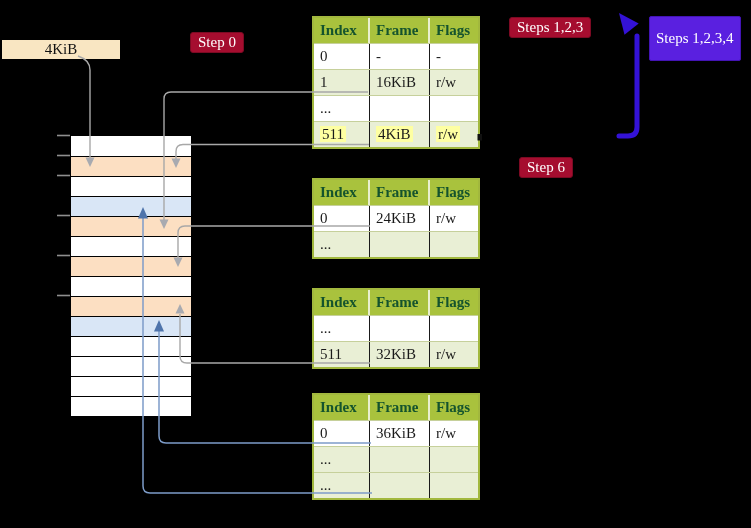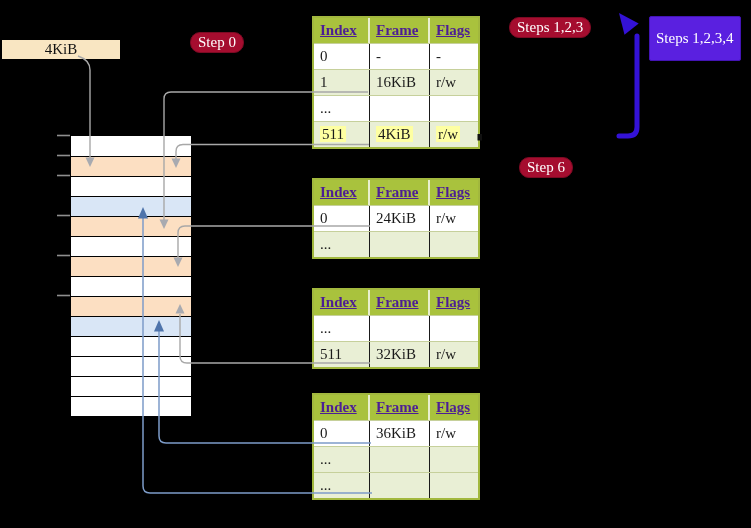--- a/index.html
+++ b/index.html
@@ -1,40 +1,40 @@
 <!DOCTYPE html>
 <html><head>
 <meta charset="utf-8">
 <style>
   html,body{margin:0;padding:0;background:#000;}
   #stage{position:relative;width:751px;height:528px;background:#000;overflow:hidden;
          font-family:"Liberation Serif","DejaVu Serif",serif;}
 
   
   .badge{position:absolute;font-size:15px;line-height:19px;color:#fff;white-space:nowrap;z-index:3;}
-  .crimson{background:#a50d2f;border:1px solid #7c0a23;border-radius:10px;padding:0 7px;}
+  .crimson{background:#a50d2f;border:1px solid #7c0a23;border-radius:3px;padding:0 7px;}
   .violet{background:#5a20e0;border:1px solid #4314b4;border-radius:2px;padding:12px 6px;}
 
   
   .tanbox{position:absolute;left:2px;top:40px;width:118px;height:19px;background:#f9e6c2;
           color:#111;font-size:15px;line-height:19px;text-align:center;z-index:3;}
 
   
   .mem{position:absolute;left:70px;top:135px;width:120px;background:#fff;
        border:1px solid #000;z-index:1;}
   .mem-row{height:20px;box-sizing:border-box;border-top:1px solid #000;}
   .mem-row:first-child{border-top:none;}
   .white{background:#ffffff;}
   .peach{background:#fcdfc2;}
   .blue{background:#d9e6f6;}
 
   
   .ptable{position:absolute;left:312px;width:168px;background:#fff;
           border:2px solid #a2b83e;box-sizing:border-box;z-index:2;font-size:15px;}
-  .thead{display:flex;background:#a9c23d;color:#4c1d95;font-weight:bold;height:25px;line-height:25px;text-decoration:underline;}
+  .thead{display:flex;background:#a9c23d;color:#14532d;font-weight:bold;height:25px;line-height:25px;}
   .th{box-sizing:border-box;padding-left:6px;}
   .th:not(:last-child){border-right:2px solid rgba(255,255,255,.75);}
   .c1{flex:0 0 56px;} .c2{flex:0 0 60px;} .c3{flex:1 1 auto;}
   .trow{display:flex;height:25px;line-height:24px;color:#1a1a1a;border-top:1px solid #c6d09b;}
   .trow:first-of-type{border-top:none;}
   .trow.shade{background:#e9efd5;}
   .td{box-sizing:border-box;padding-left:6px;overflow:hidden;}
   .td:not(:last-child){border-right:1px solid #1a1a1a;}
   .hl{background:#feffa2;padding:0 2px;}
 

